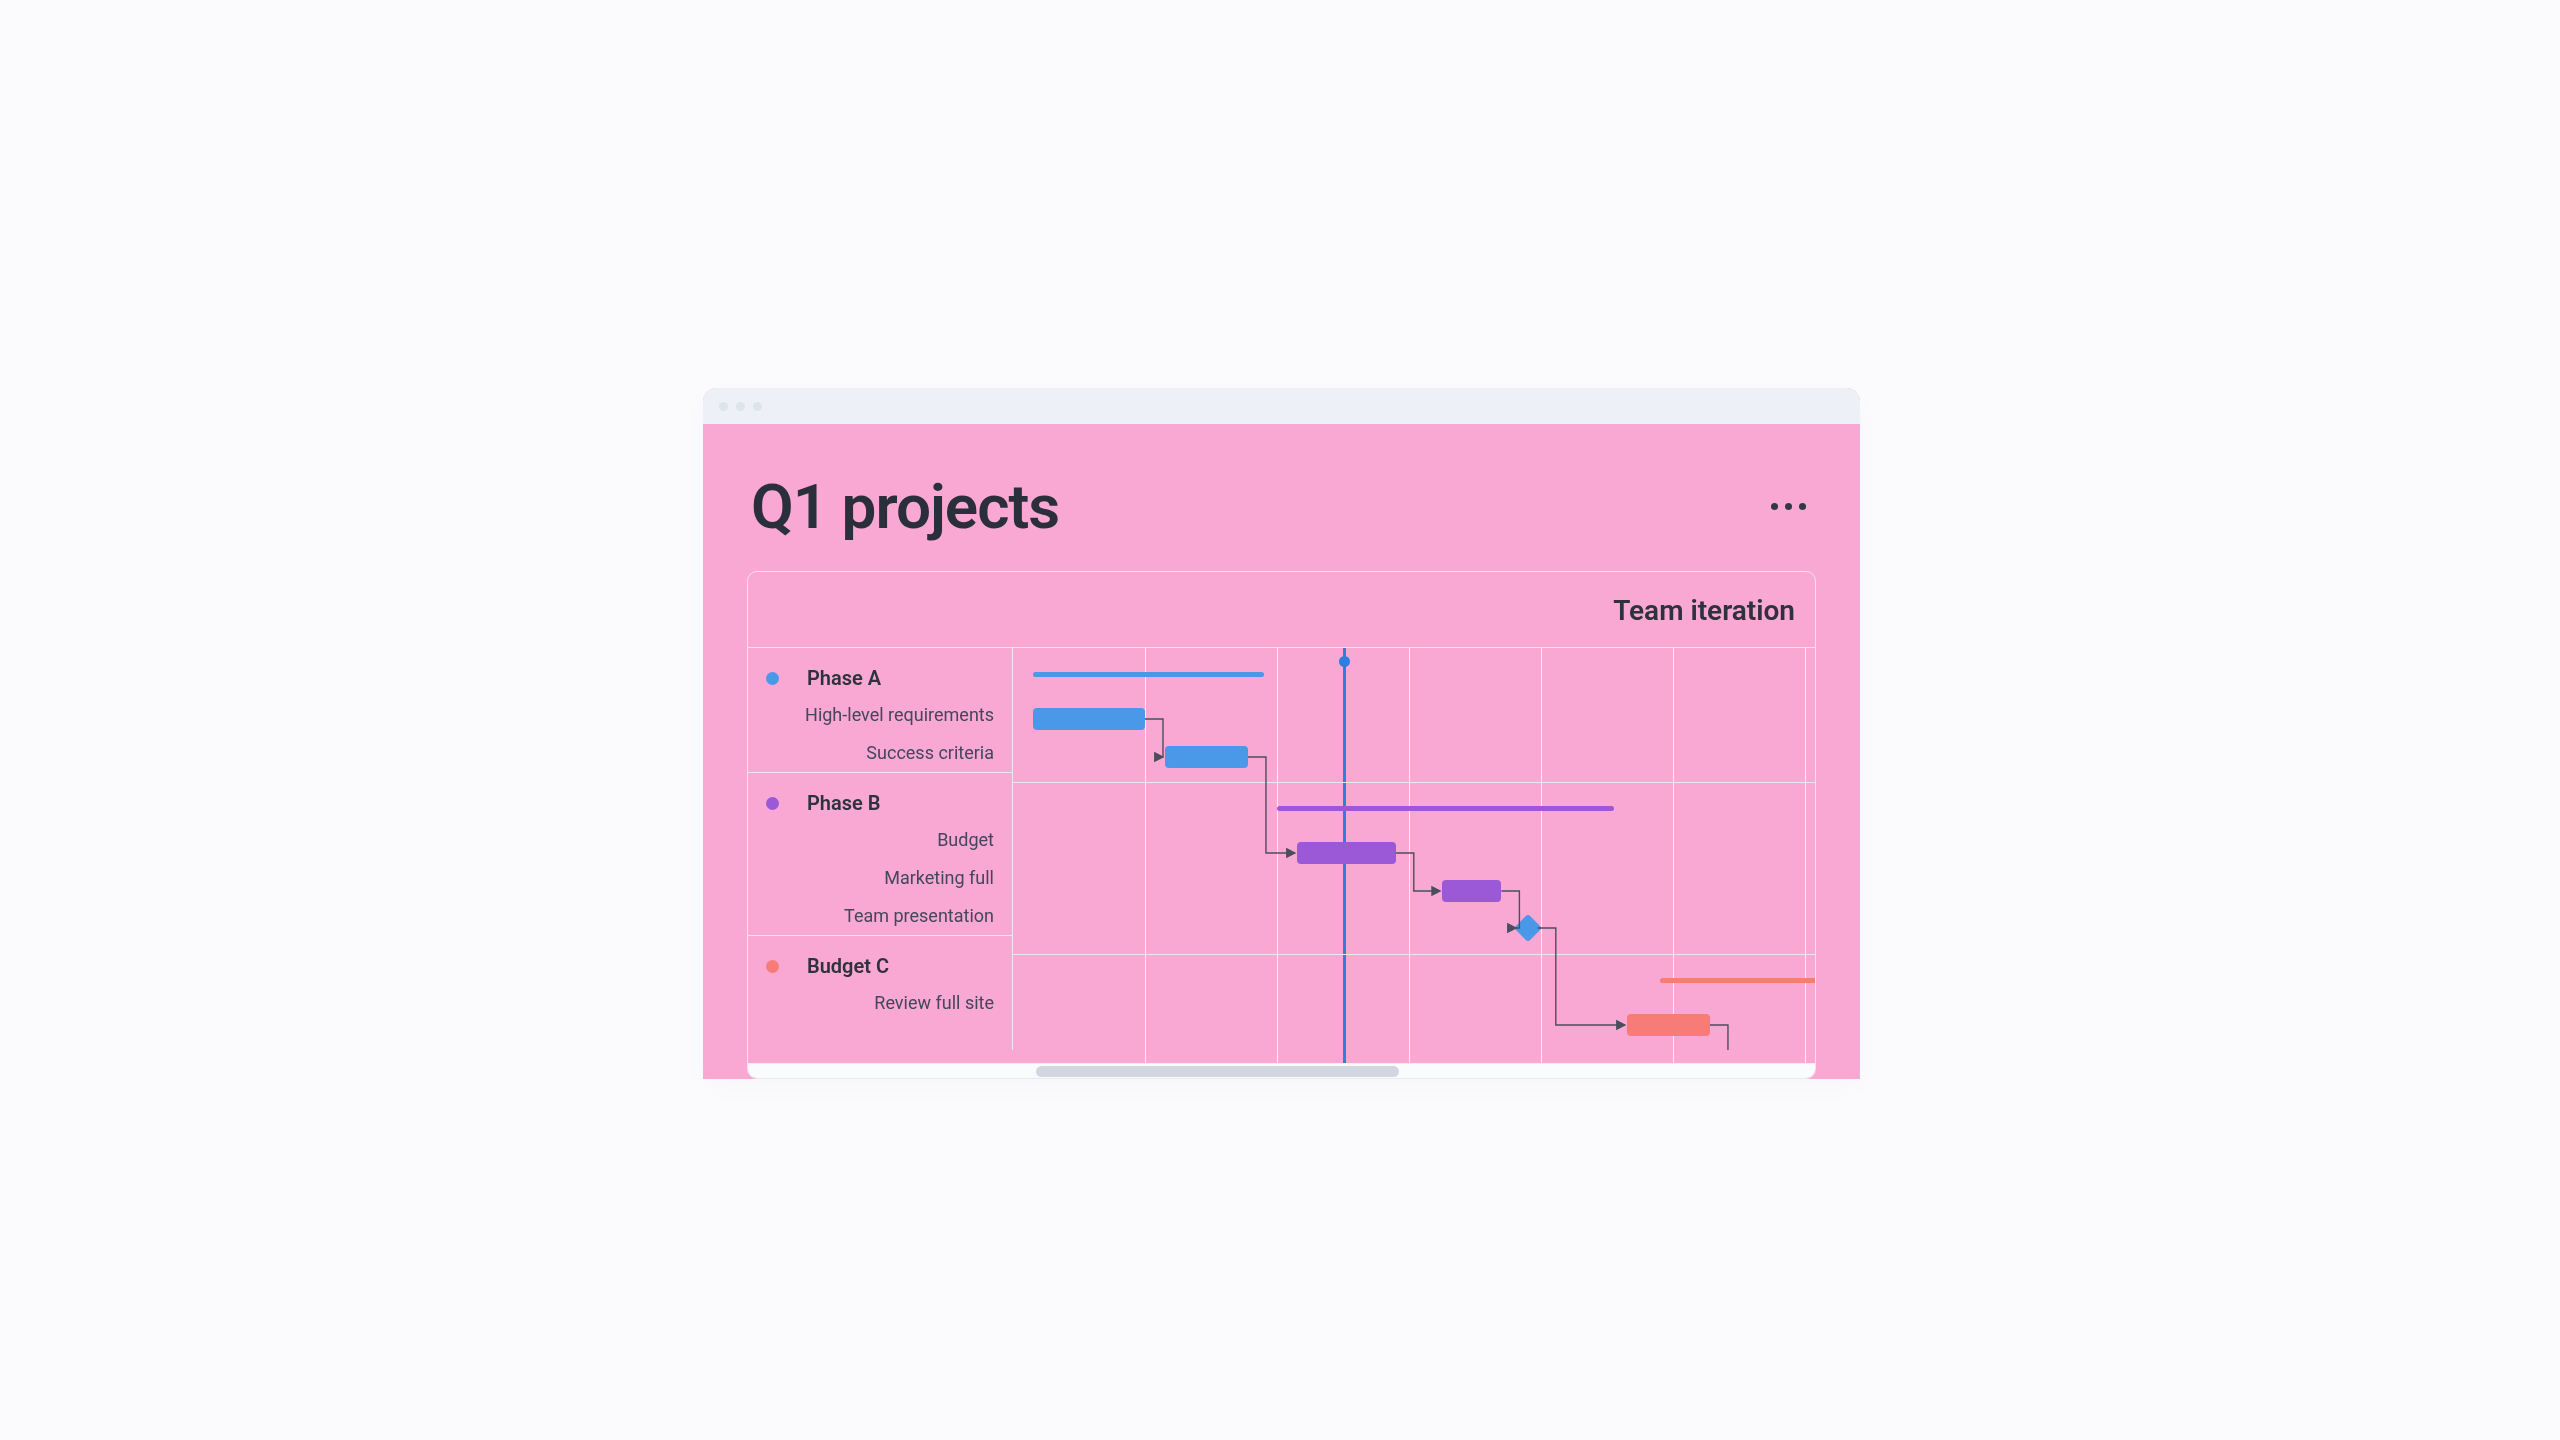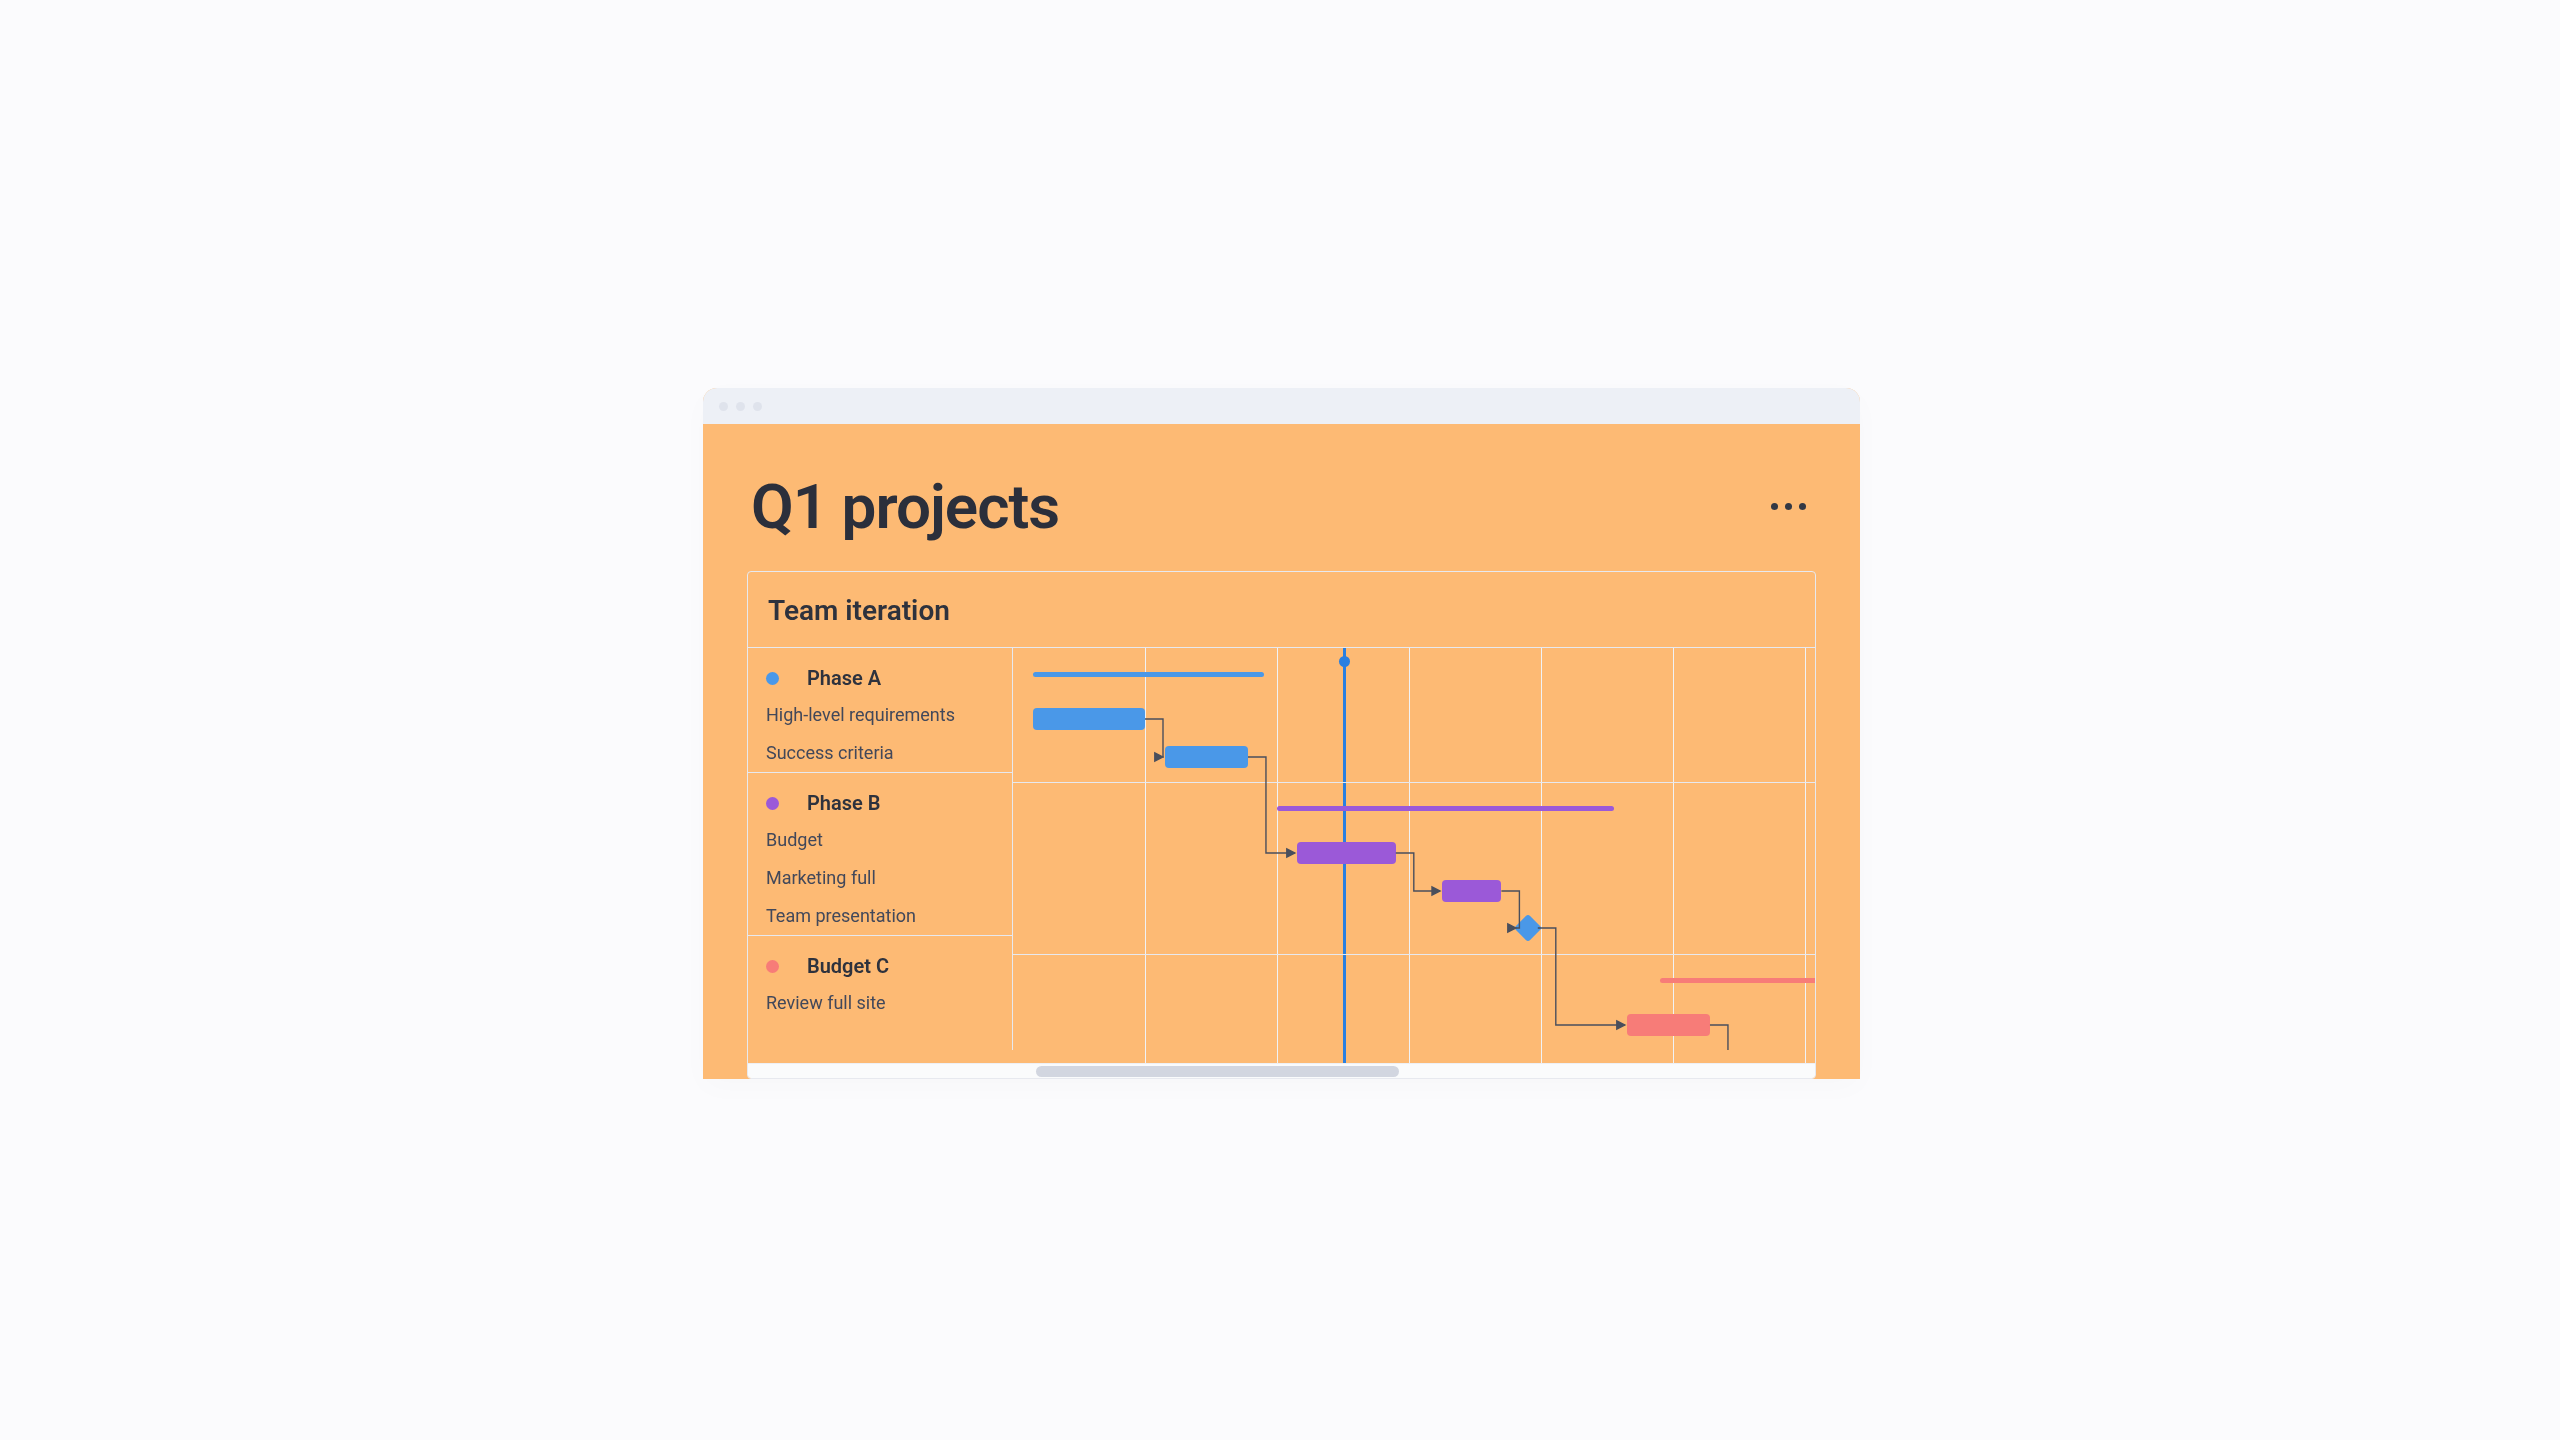--- a/index.html
+++ b/index.html
@@ -16,21 +16,21 @@
     height: 810px;
     position: relative;
   }
   .browser-frame {
     position: absolute;
     left: 143px;
     top: 73px;
     width: 1157px;
     border-radius: 14px 14px 0 0;
     overflow: hidden;
-    background: #fdba74;
+    background: #f9a8d4;
     box-shadow: 0 8px 30px rgba(30,34,60,0.02);
   }
   .titlebar {
     height: 36px;
     background: #edf0f6;
     display: flex;
     align-items: center;
     padding-left: 16px;
     gap: 8px;
   }
@@ -54,22 +54,23 @@
     display: flex; gap: 7px;
     padding-right: 6px;
   }
   .more-dots span {
     width: 7px; height: 7px; border-radius: 50%;
     background: #333844;
   }
   .card {
     margin: 0 44px 0 44px;
     border: 1.5px solid #e7e9ef;
-    border-radius: 4px;
+    border-radius: 10px;
     overflow: hidden;
+    text-align: right;
   }
   .card-header {
     padding: 22px 20px 20px 20px;
     font-size: 28px;
     font-weight: 600;
     color: #2e323d;
     border-bottom: 1.5px solid #e7e9ef;
   }
   .gantt {
     display: flex;

